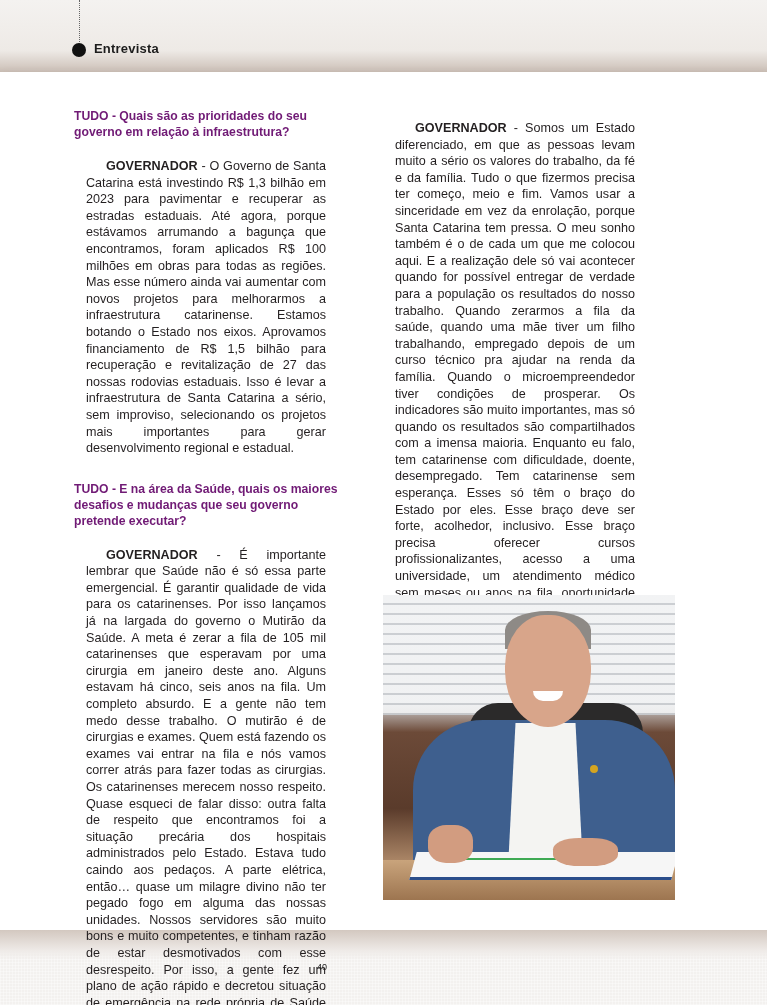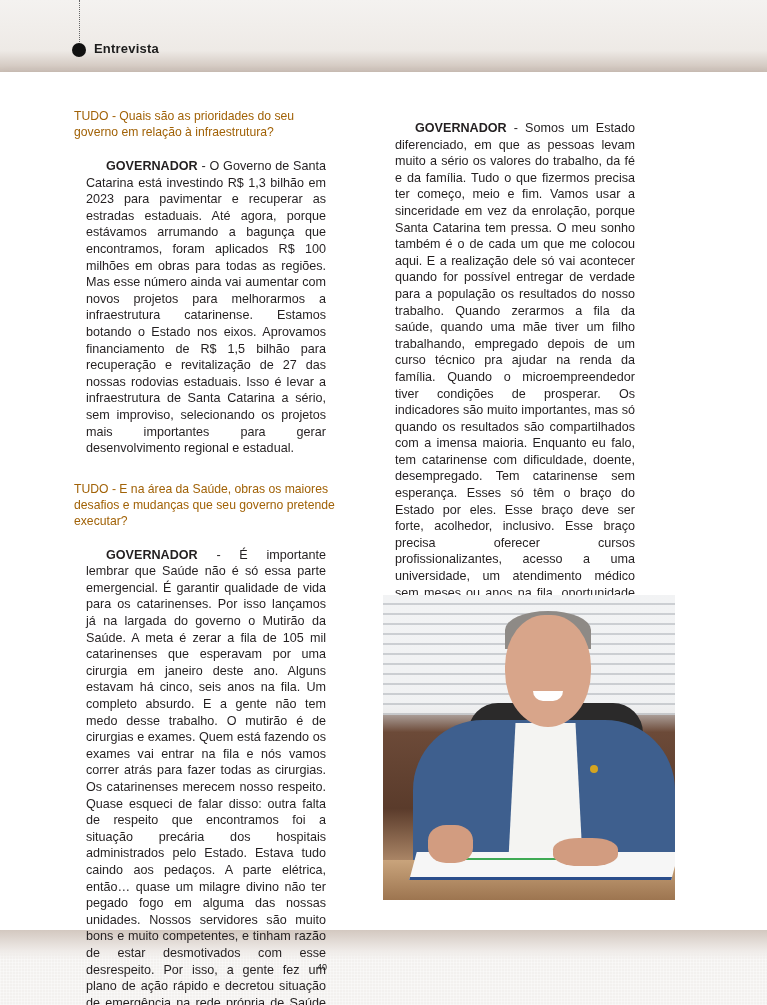--- a/index.html
+++ b/index.html
@@ -33,21 +33,21 @@
     box-shadow: 0 6px 10px rgba(120,100,90,0.45);
   }
   .bottom-band {
     position: absolute; left: 0; top: 930px; width: 767px; height: 30px;
     background: linear-gradient(to bottom, #d3c8c0 0%, #efebe8 70%, transparent 100%);
   }
   .col { position: absolute; top: 108px; width: 264px; }
   .col-left { left: 74px; }
   .col-right { left: 383px; }
   .question {
-    color: #a16207; font-weight: normal; font-size: 12.2px; line-height: 16px;
+    color: #701a75; font-weight: bold; font-size: 12.2px; line-height: 16px;
     margin: 0 0 18px 0;
   }
   .answer {
     font-size: 12.6px; line-height: 16.6px; text-align: justify; margin: 12px;
     text-indent: 20px; hyphens: manual;
   }
   .answer .speaker { font-weight: bold; }
   .q2 { margin-top: 24px; }
   .photo {
     position: absolute; left: 383px; top: 595px; width: 292px; height: 305px;
@@ -84,21 +84,21 @@
 <div class="section-dot"></div>
 <div class="section-label">Entrevista</div>
 
 <div class="page"></div>
 <div class="bottom-band"></div>
 
 <div class="col col-left">
   <p class="question">TUDO - Quais são as prioridades do seu governo em relação à infraestrutura?</p>
   <p class="answer"><span class="speaker">GOVERNADOR</span><span> - O Governo de Santa Catarina está investindo R$ 1,3 bilhão em 2023 para pavimentar e recuperar as estradas estaduais. Até agora, porque estávamos arrumando a bagunça que encontramos, foram aplicados R$ 100 milhões em obras para todas as regiões. Mas esse número ainda vai aumentar com novos projetos para melhorarmos a infraestrutura catarinense. Estamos botando o Estado nos eixos. Aprovamos financiamento de R$ 1,5 bilhão para recuperação e revitalização de 27 das nossas rodovias estaduais. Isso é levar a infraestrutura de Santa Catarina a sério, sem improviso, selecionando os projetos mais importantes para gerar desenvolvimento regional e estadual.</span></p>
 
-  <p class="question q2">TUDO - E na área da Saúde, obras os maiores desafios e mudanças que seu governo pretende executar?</p>
+  <p class="question q2">TUDO - E na área da Saúde, quais os maiores desafios e mudanças que seu governo pretende executar?</p>
   <p class="answer"><span class="speaker">GOVERNADOR</span><span> - É importante lembrar que Saúde não é só essa parte emergencial. É garantir qualidade de vida para os catarinenses. Por isso lançamos já na largada do governo o Mutirão da Saúde. A meta é zerar a fila de 105 mil catarinenses que esperavam por uma cirurgia em janeiro deste ano. Alguns estavam há cinco, seis anos na fila. Um completo absurdo. E a gente não tem medo desse trabalho. O mutirão é de cirurgias e exames. Quem está fazendo os exames vai entrar na fila e nós vamos correr atrás para fazer todas as cirurgias. Os catarinenses merecem nosso respeito. Quase esqueci de falar disso: outra falta de respeito que encontramos foi a situação precária dos hospitais administrados pelo Estado. Estava tudo caindo aos pedaços. A parte elétrica, então… quase um milagre divino não ter pegado fogo em alguma das nossas unidades. Nossos servidores são muito bons e muito competentes, e tinham razão de estar desmotivados com esse desrespeito. Por isso, a gente fez um plano de ação rápido e decretou situação de emergência na rede própria de Saúde do Estado, pra fazer todas as obras urgentes enquanto vão sendo trabalhadas as ações a médio e longo prazo que irão melhorar nossa entrega de serviços públicos na Saúde.</span></p>
 </div>
 
 <div class="col col-right">
   <p class="answer"><span class="speaker">GOVERNADOR</span><span> - Somos um Estado diferenciado, em que as pessoas levam muito a sério os valores do trabalho, da fé e da família. Tudo o que fizermos precisa ter começo, meio e fim. Vamos usar a sinceridade em vez da enrolação, porque Santa Catarina tem pressa. O meu sonho também é o de cada um que me colocou aqui. E a realização dele só vai acontecer quando for possível entregar de verdade para a população os resultados do nosso trabalho. Quando zerarmos a fila da saúde, quando uma mãe tiver um filho trabalhando, empregado depois de um curso técnico pra ajudar na renda da família. Quando o microempreendedor tiver condições de prosperar. Os indicadores são muito importantes, mas só quando os resultados são compartilhados com a imensa maioria. Enquanto eu falo, tem catarinense com dificuldade, doente, desempregado. Tem catarinense sem esperança. Esses só têm o braço do Estado por eles. Esse braço deve ser forte, acolhedor, inclusivo. Esse braço precisa oferecer cursos profissionalizantes, acesso a uma universidade, um atendimento médico sem meses ou anos na fila, oportunidade de trabalho para quem precisa e quer trabalhar. Quero voltar a ver esse reconhecimento de que somos o Estado mais eficiente do Brasil.</span></p>
 </div>
 
 <div class="photo" title="Governor in blue suit smiling at desk holding a pen">
   <div class="blinds"></div>
   <div class="chair"></div>

